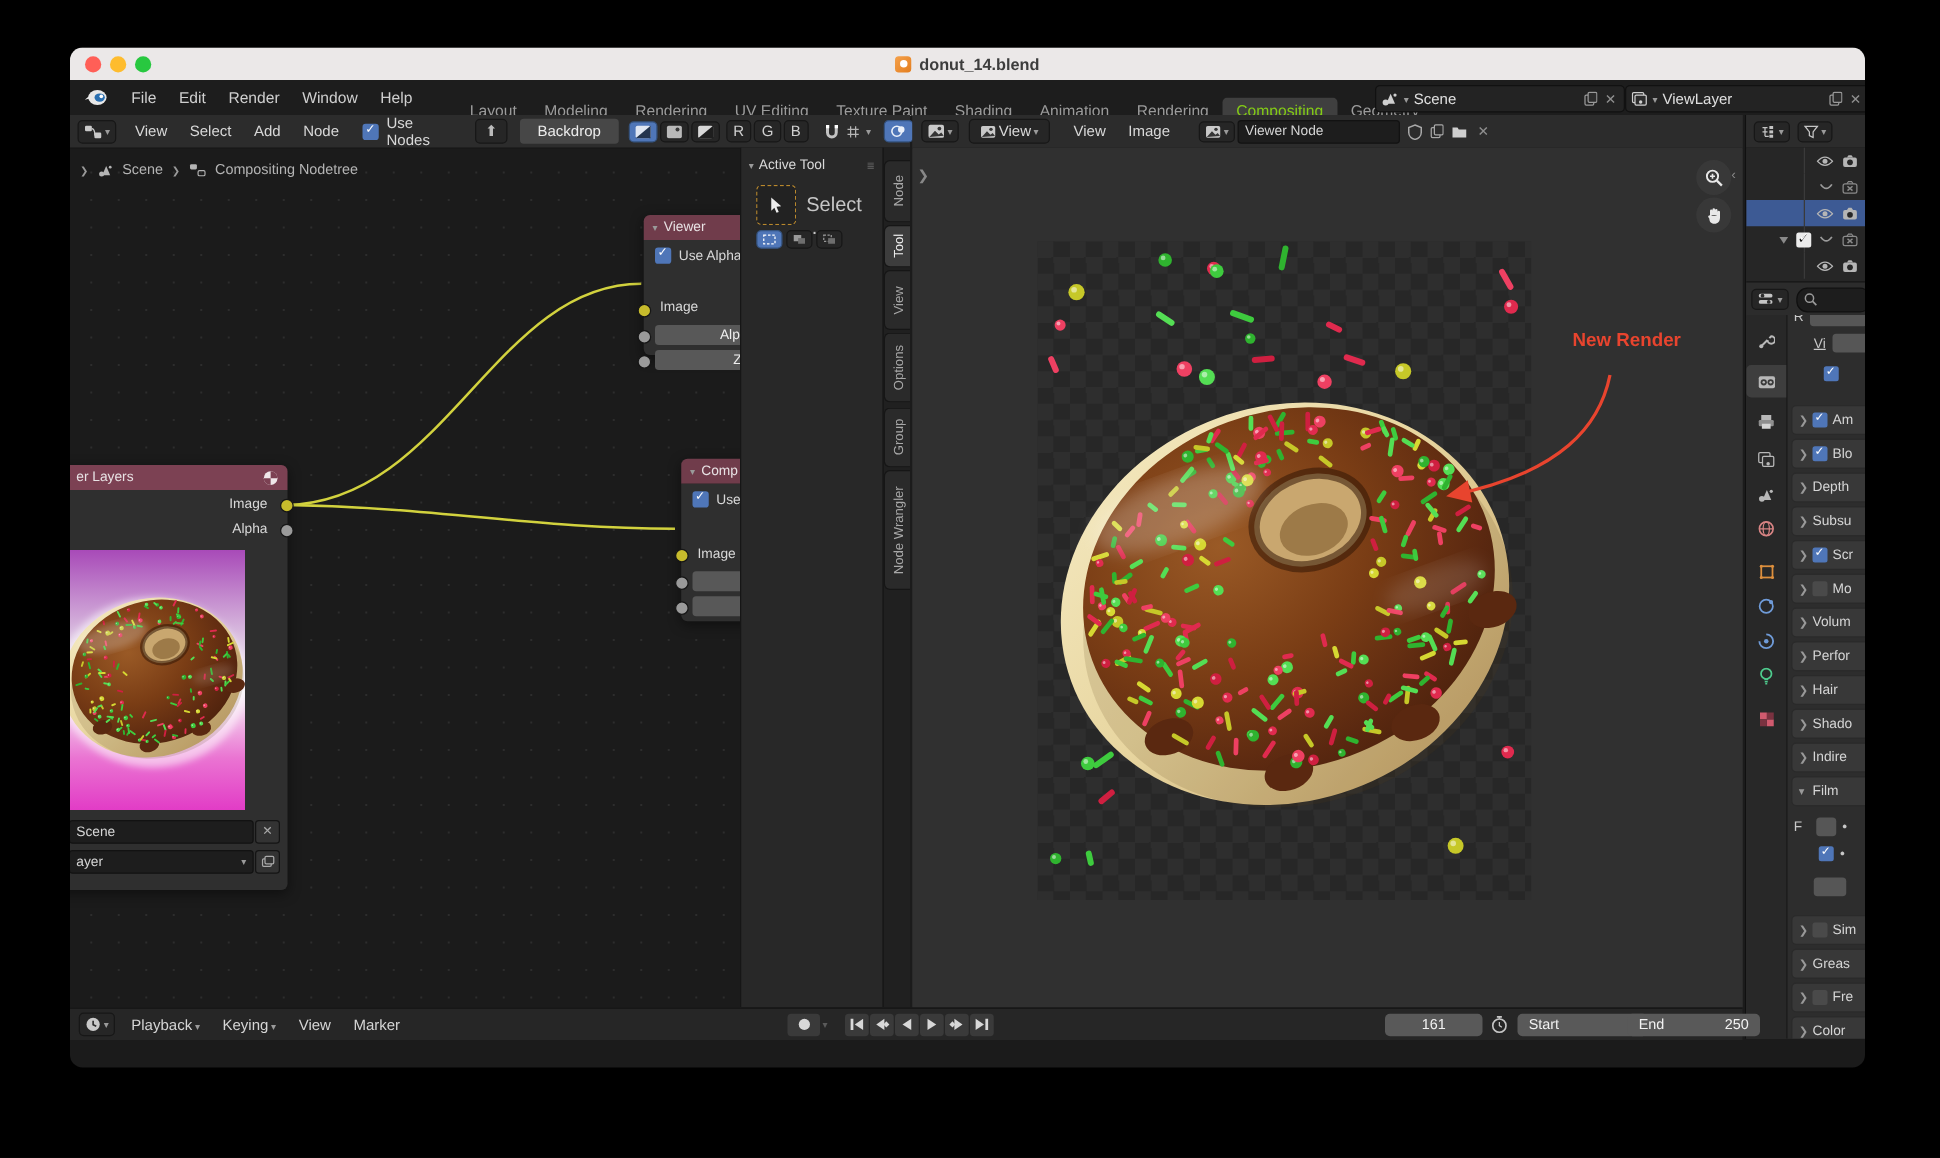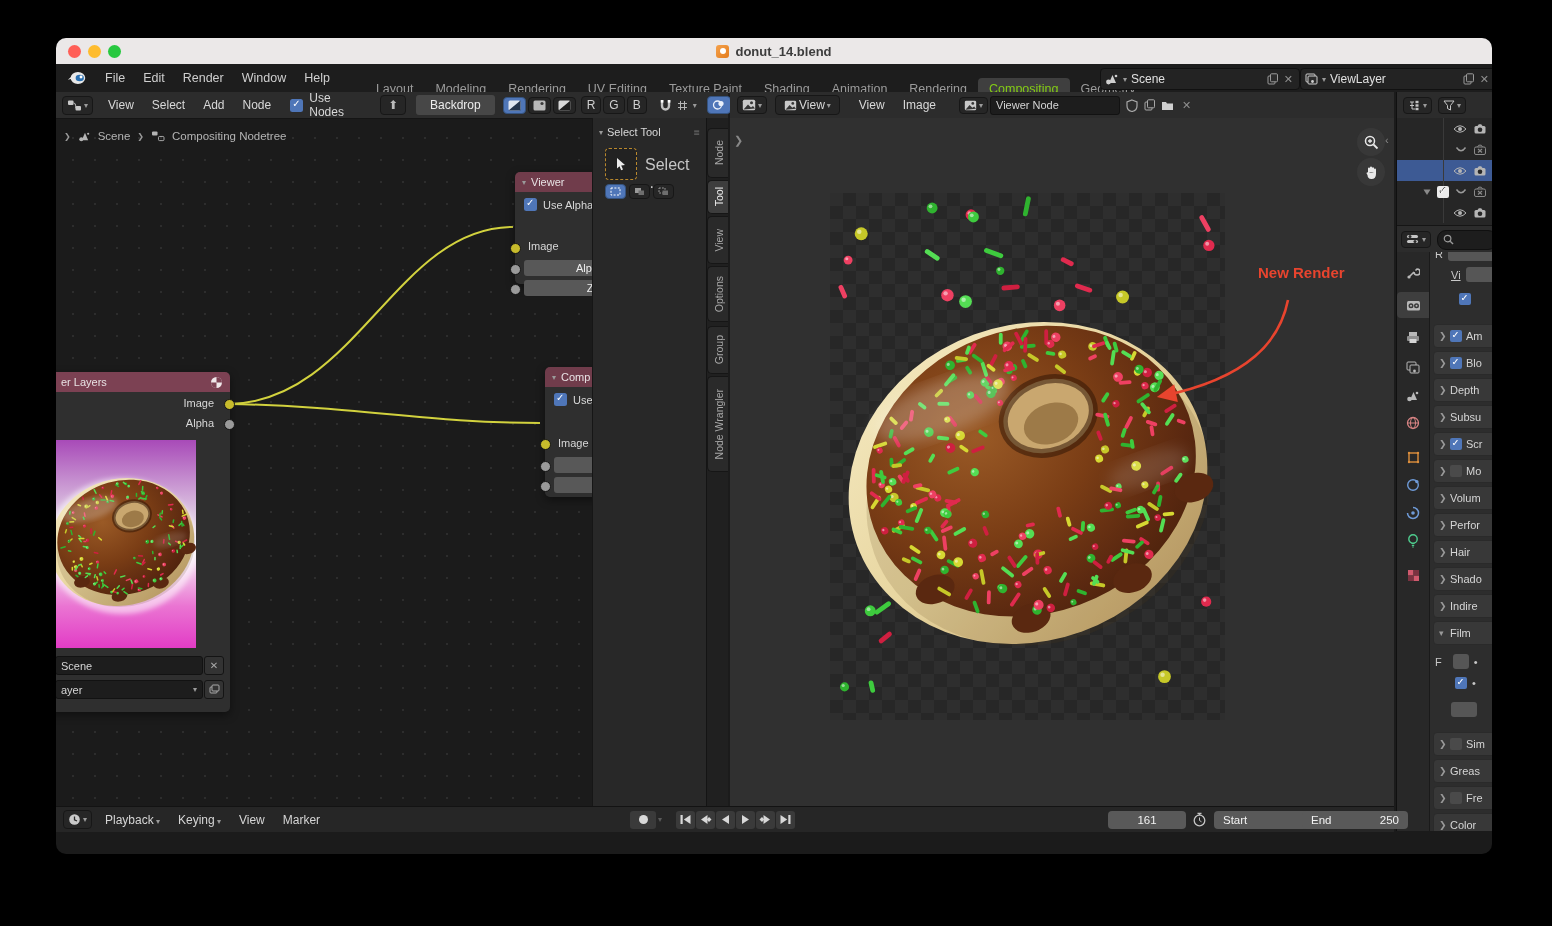--- a/index.html
+++ b/index.html
@@ -586,21 +586,21 @@
             <span class="socket sock-gray" style="left:-5px;top:92px"></span>
             <div class="npill" style="left:9px;top:88px;width:132px">
                 <span>Z</span>
               </div>
           </div>
         </div>
 
         <div class="npanel">
           <div class="flexc" style="padding:8px 6px 0 6px;gap:4px;font-size:11px;color:#d8d8d8">
             <span class="chev">▾</span>
-            <span>Select Tool</span>
+            <span>Active Tool</span>
             <span style="margin-left:auto;color:#666;letter-spacing:1px;font-size:8px">≣</span>
           </div>
           <div class="abs" style="left:12px;top:30px;width:30px;height:30px;border:1.5px dashed #b9882d;border-radius:4px;background:#222;display:flex;align-items:center;justify-content:center">
             <svg width="12" height="14" viewBox="0 0 12 14">
                 <path d="M2 1 L10 8 L6.2 8.4 L8 12.5 L6.2 13.2 L4.5 9.2 L2 11.5 Z" fill="#ececec"></path>
               </svg>
           </div>
           <span class="abs" style="left:52px;top:38px;font-size:16px;color:#c6c6c6">Select ...</span>
           <div class="flexc abs" style="left:12px;top:66px;gap:3px">
             <div class="tool-ico-btn" style="background:#4f76b8;border-color:#35537f;padding:2px 4px">

